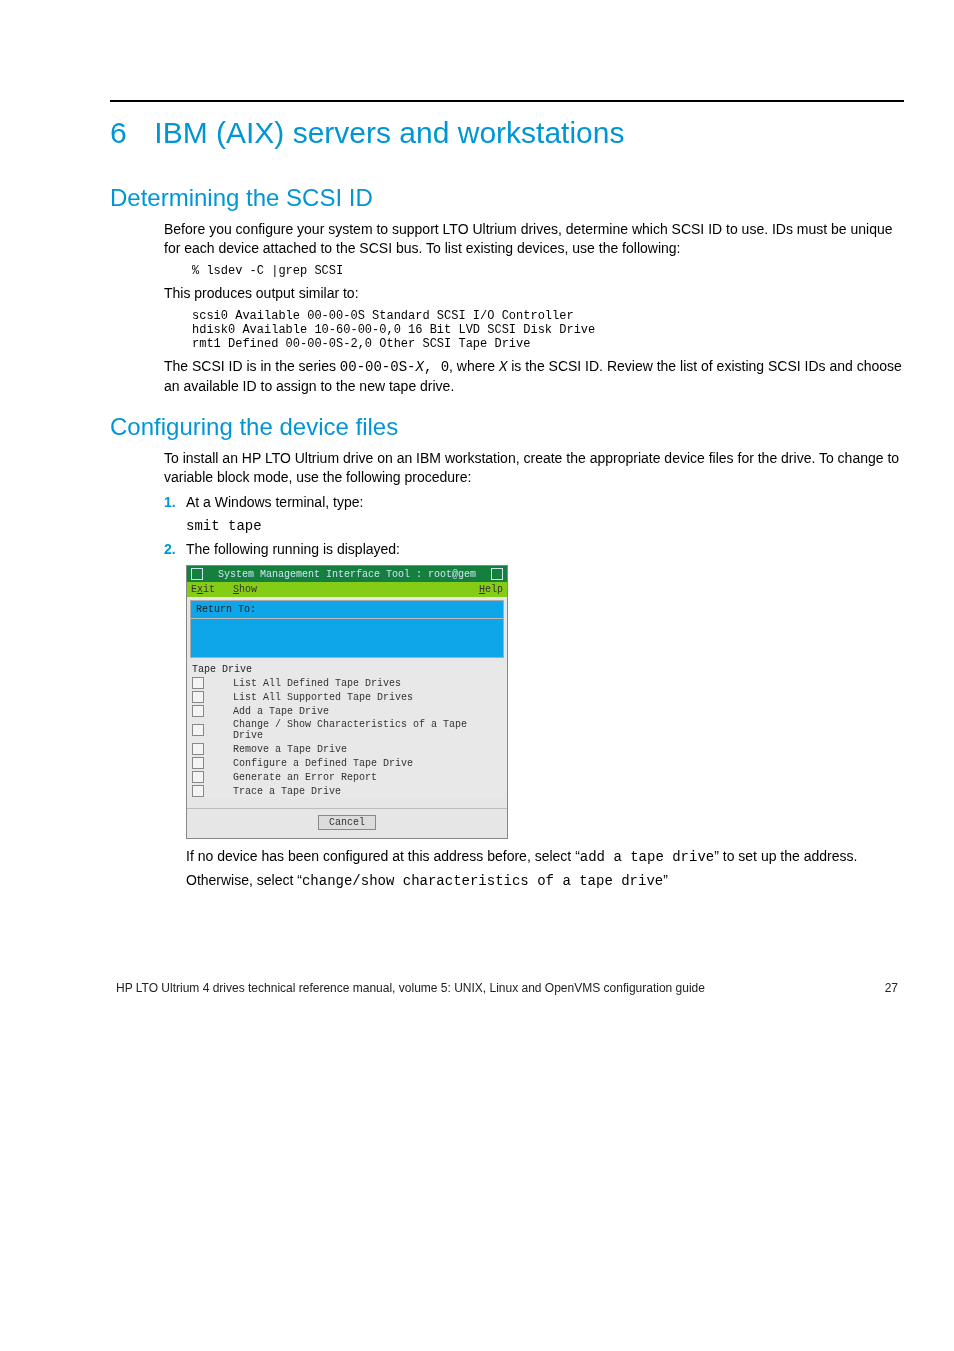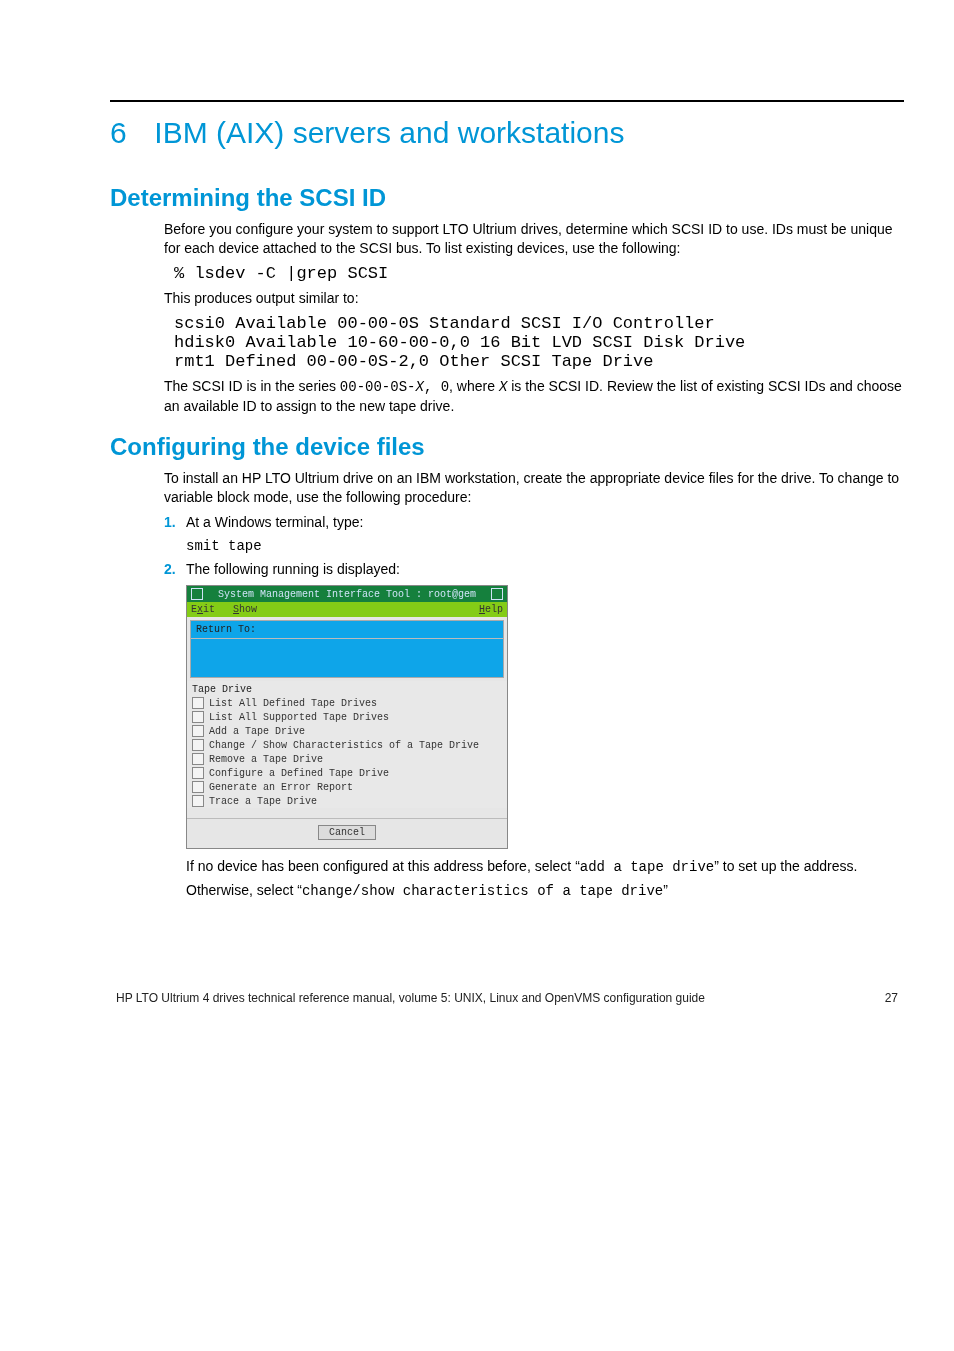--- a/index.html
+++ b/index.html
@@ -23,40 +23,40 @@
     font-weight: normal;
     color: #0096d6;
     margin: 0 0 34px 0;
   }
   .chap-num {
     display: inline-block;
     width: 36px;
   }
   h2.section {
     font-size: 24px;
-    font-weight: bold;
+    font-weight: normal;
     color: #0096d6;
     margin: 18px 0 8px 0;
   }
   h3.subsection {
     font-size: 16px;
     font-weight: normal;
     color: #0096d6;
     margin: 14px 0 6px 0;
   }
   p.body {
     font-size: 14px;
     line-height: 1.35;
     margin: 6px 0 6px 54px;
     color: #000;
   }
   pre.code {
     font-family: "Courier New", monospace;
-    font-size: 17px;
-    margin: 4px 0 4px 64px;
+    font-size: 12px;
+    margin: 4px 0 4px 82px;
     white-space: pre;
   }
   .mono { font-family: "Courier New", monospace; }
   .ital { font-style: italic; font-family: "Courier New", monospace; }
   ol.steps {
     margin: 6px 0 6px 54px;
     padding: 0;
     list-style: none;
   }
   ol.steps > li {
@@ -122,20 +122,21 @@
     border-bottom:1px solid #bbb;
     color:#222;
   }
   .smit-blank { height: 38px; }
   .smit-heading { padding: 3px 5px 1px 5px; color:#222; background:#e8e8e8; }
   .smit-row {
     display:flex;
     align-items:center;
     padding: 1px 5px;
     background:#e8e8e8;
+    gap:24px;
   }
   .smit-row .cb {
     width:10px; height:10px; border:1px solid #888; background:#f4f4f4;
     margin-right:5px; flex:0 0 auto;
   }
   .smit-btnrow { text-align:center; padding:6px 0 8px 0; border-top:1px solid #bbb; }
   .smit-btn {
     display:inline-block;
     border:1px solid #888;
     padding:1px 10px;

